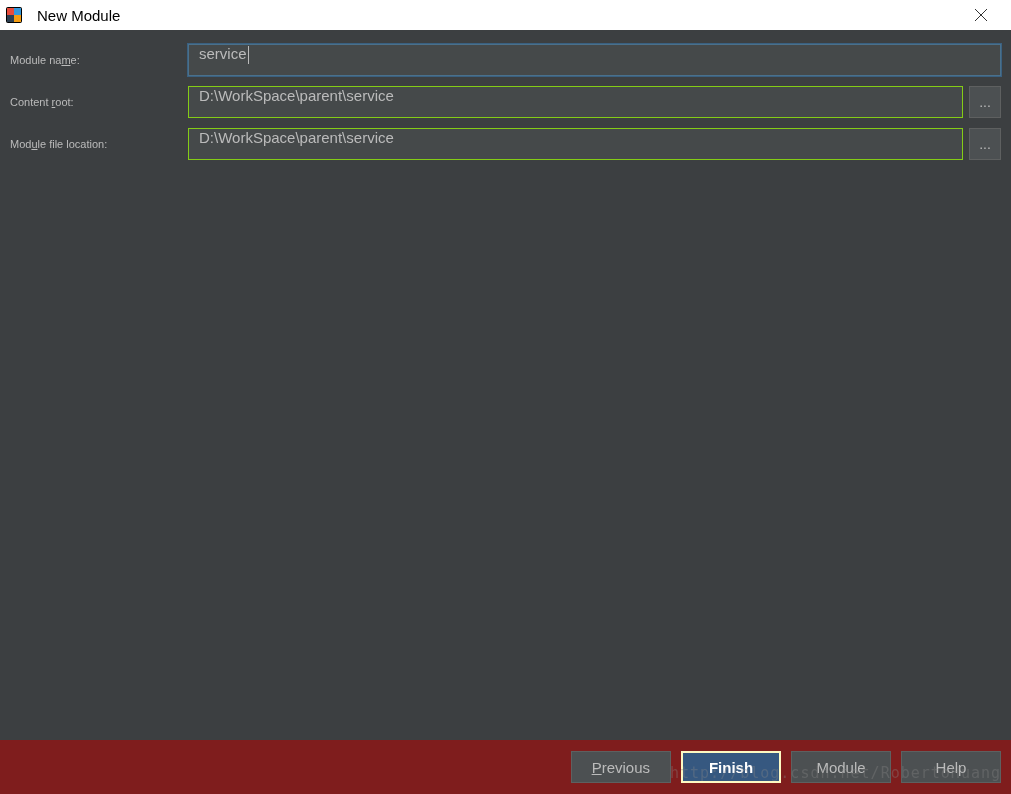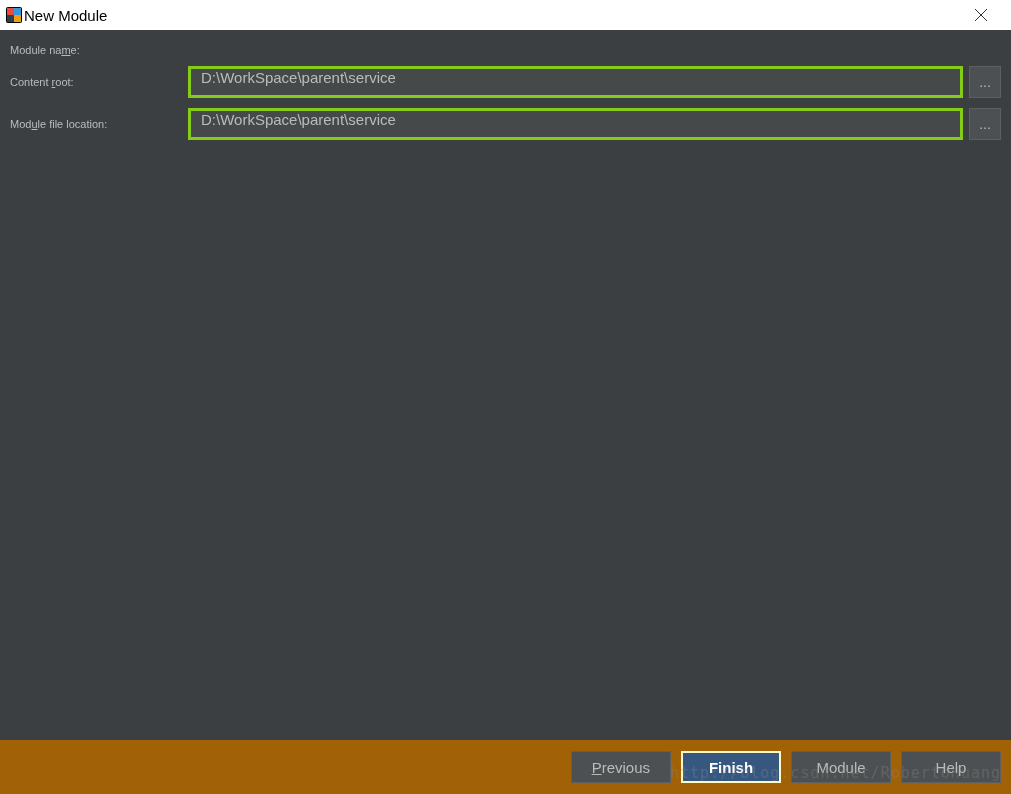--- a/index.html
+++ b/index.html
@@ -21,21 +21,21 @@
       height: 30px;
       background: #ffffff;
       display: flex;
       align-items: center;
       justify-content: space-between;
       padding: 0 10px 0 6px;
     }
     .title-left {
       display: flex;
       align-items: center;
-      gap: 2px;
+      gap: 15px;
     }
     .app-icon {
       width: 16px;
       height: 16px;
       display: inline-block;
     }
     .title-text {
       color: #000000;
       font-size: 15px;
       font-weight: 400;
@@ -74,21 +74,21 @@
     .input-group {
       flex: 1;
       display: flex;
       gap: 6px;
     }
     .text-input {
       flex: 1;
       height: 32px;
       background: #45494a;
       color: #bbbbbb;
-      border: 3px solid #84cc16;
+      border: 1px solid #84cc16;
       padding: 0 10px;
       font-size: 15px;
       font-family: inherit;
       outline: none;
     }
     .text-input.focused {
       border: 1px solid #4a708b;
       box-shadow: 0 0 0 1px #3a6080;
     }
     .browse-btn {
@@ -102,21 +102,21 @@
       align-items: center;
       justify-content: center;
       font-size: 14px;
     }
     .button-bar {
       position: absolute;
       bottom: 0;
       left: 0;
       right: 0;
       height: 54px;
-      background: #a16207;
+      background: #7f1d1d;
       display: flex;
       justify-content: flex-end;
       align-items: center;
       gap: 10px;
       padding: 0 10px;
     }
     .action-btn {
       min-width: 100px;
       height: 32px;
       background: #4c5052;
@@ -178,20 +178,23 @@
       <line x1="1" y1="1" x2="13" y2="13"></line>
       <line x1="13" y1="1" x2="1" y2="13"></line>
     </svg>
   </div>
 </div>
 
 <div class="content-area">
 
   <div class="form-row">
     <div class="form-label">Module na<span class="underline">m</span>e:</div>
+    <div class="input-group">
+      <div class="text-input focused"><span>service</span><span class="cursor"></span></div>
+    </div>
   </div>
 
   <div class="form-row">
     <div class="form-label">Content <span class="underline">r</span>oot:</div>
     <div class="input-group">
       <div class="text-input"><span>D:\WorkSpace\parent\service</span></div>
       <button class="browse-btn">...</button>
     </div>
   </div>
 

